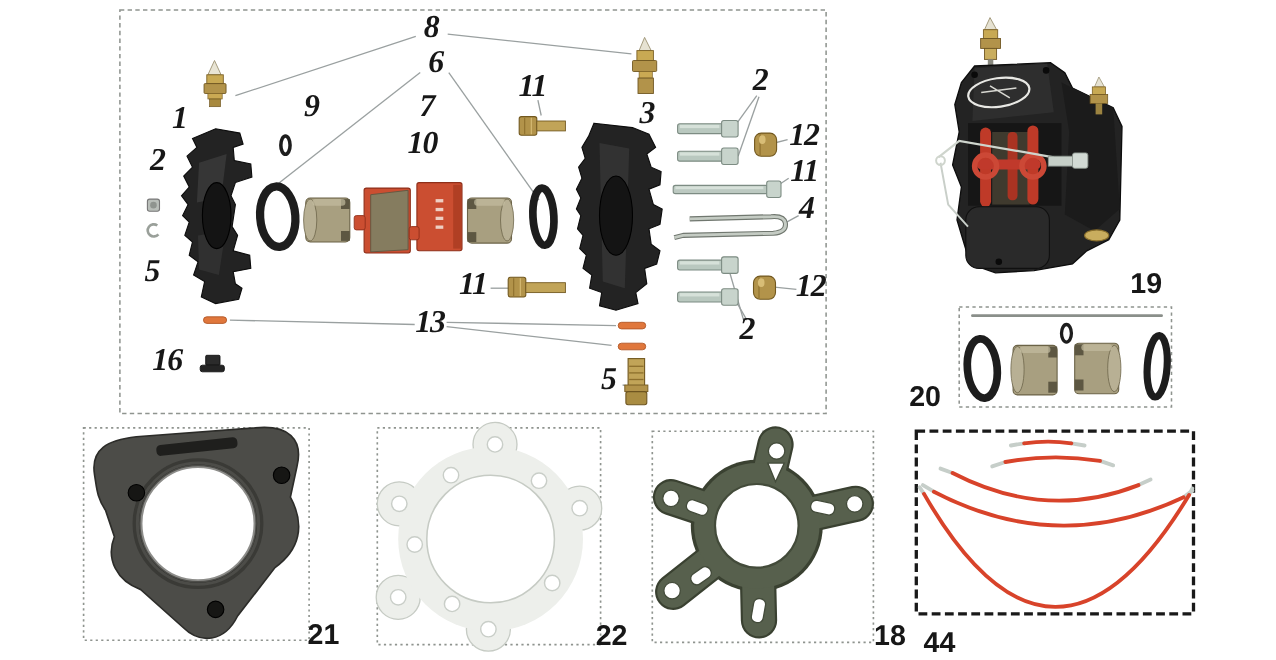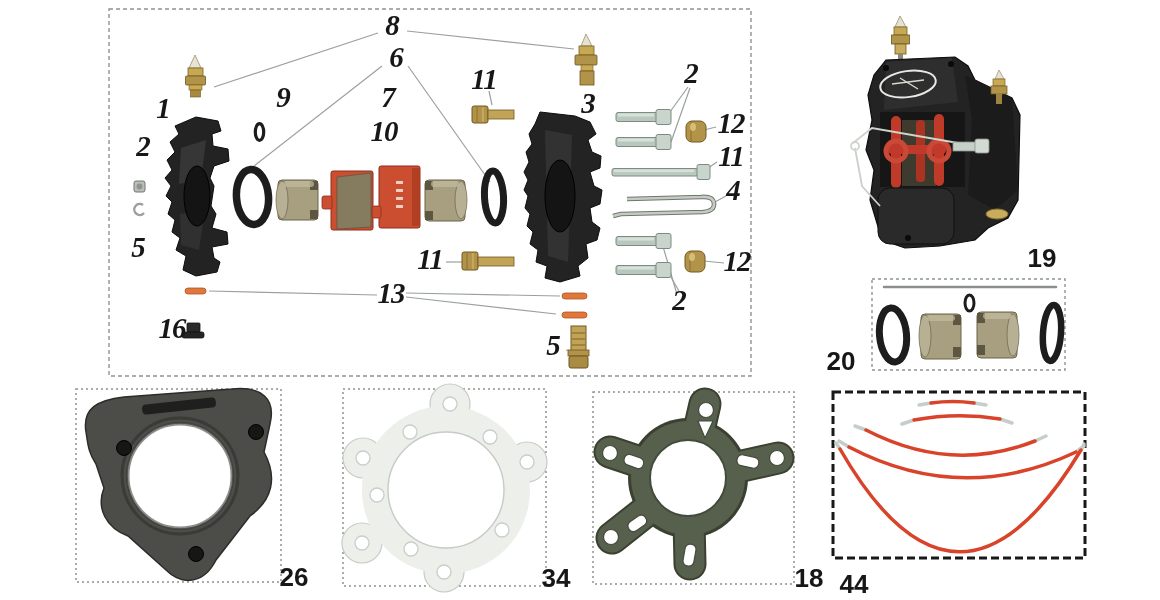--- a/index.html
+++ b/index.html
@@ -359,22 +359,22 @@
 <div class="num" style="left:143px;top:146px">2</div>
 <div class="num" style="left:138px;top:247px">5</div>
 <div class="num" style="left:691px;top:73px">2</div>
 <div class="num" style="left:731px;top:123px">12</div>
 <div class="num" style="left:731px;top:156px">11</div>
 <div class="num" style="left:733px;top:190px">4</div>
 <div class="num" style="left:737px;top:261px">12</div>
 <div class="num" style="left:679px;top:300px">2</div>
 <div class="num" style="left:430px;top:259px">11</div>
 <div class="num" style="left:391px;top:293px">13</div>
-<div class="num" style="left:172px;top:328px">16</div>
+<div class="num" style="left:152px;top:328px">16</div>
 <div class="num" style="left:553px;top:345px">5</div>
 <div class="num2" style="left:1042px;top:258px">19</div>
 <div class="num2" style="left:841px;top:361px">20</div>
-<div class="num2" style="left:294px;top:577px">26</div>
-<div class="num2" style="left:556px;top:578px">34</div>
+<div class="num2" style="left:294px;top:577px">21</div>
+<div class="num2" style="left:556px;top:578px">22</div>
 <div class="num2" style="left:809px;top:578px">18</div>
 <div class="num2" style="left:854px;top:584px">44</div>
 
 </div>
 
 </body></html>

